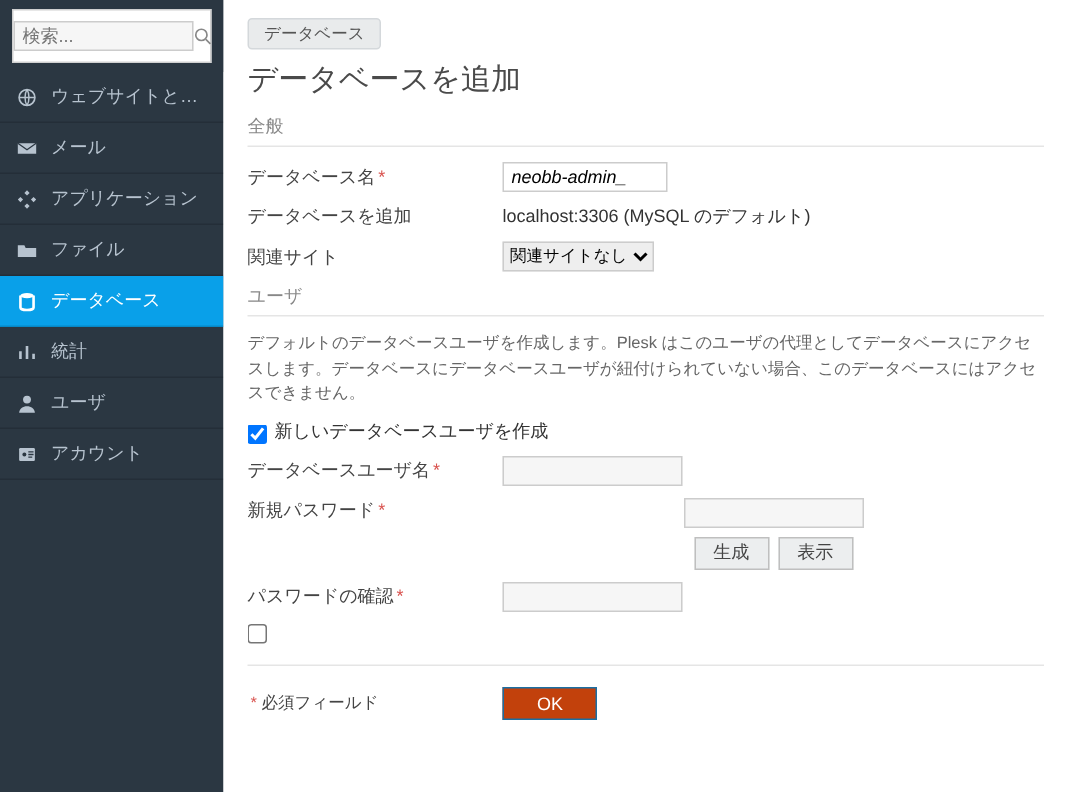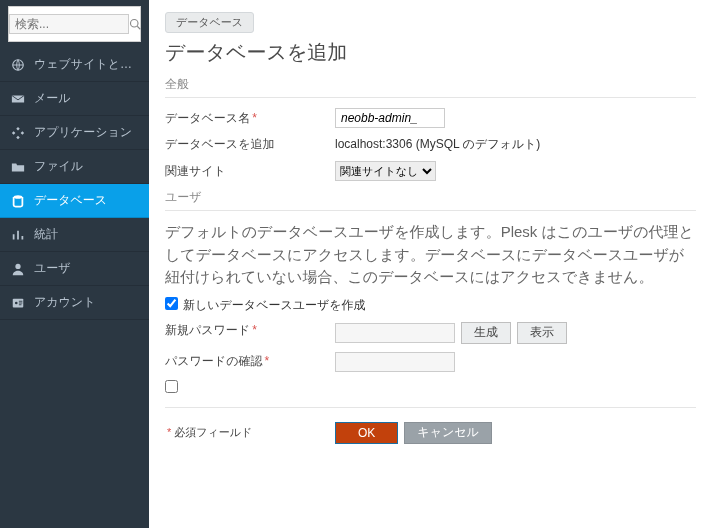--- a/index.html
+++ b/index.html
@@ -30,32 +30,32 @@
 
   .row { display: flex; align-items: center; margin-bottom: 8px; font-size: 12px; }
   .row .label { width: 170px; color: #444; }
   .row .field { flex: 1; display: flex; align-items: center; gap: 6px; }
   .req { color: #d9534f; margin-left: 2px; }
   input[type=text], input[type=password] { height: 20px; border: 1px solid #ccc; padding: 1px 5px; font-size: 12px; width: 120px; background: #f6f6f6; }
   input.wider { width: 110px; background: #fff; font-style: italic; }
   select { height: 20px; border: 1px solid #ccc; font-size: 11px; background: #eee; }
   .static-val { color: #333; }
 
-  .help { font-size: 15px; color: #666; line-height: 1.5; margin-bottom: 8px; }
-  .chk { display: flex; align-items: flex-start; gap: 5px; margin-bottom: 8px; font-size: 12px; }
+  .help { font-size: 11px; color: #666; line-height: 1.5; margin-bottom: 8px; }
+  .chk { display: flex; align-items: flex-end; gap: 5px; margin-bottom: 8px; font-size: 12px; }
   .chk input { width: 13px; height: 13px; }
 
   .btn { display: inline-flex; align-items: center; justify-content: center; height: 22px; padding: 0 12px; font-size: 12px; border: 1px solid #bfbfbf; background: #eceeef; color: #444; cursor: pointer; }
   .btn.primary { background: #c2410c; border-color: #1a6fa3; color: #fff; padding: 0 22px; }
   .btn.muted { background: #9aa2a8; border-color: #8a9197; color: #fff; }
 
   hr.sep { border: none; border-top: 1px solid #e5e5e5; margin: 14px 0; }
   .legend { font-size: 11px; color: #777; }
 
-  .field-col { flex-direction: row; align-items: flex-start; gap: 6px; }
+  .field-col { flex-direction: column; align-items: flex-start; gap: 6px; }
   .mini-btns { display: flex; gap: 6px; }
 </style>
 </head>
 <body>
 
 <div class="sidebar">
   <div class="search-wrap">
     <div class="search-box">
       <input type="text" placeholder="検索..." style="">
       <span class="mag">
@@ -175,20 +175,28 @@
 
   <div class="section-h">ユーザ</div>
 
   <div class="help">デフォルトのデータベースユーザを作成します。Plesk はこのユーザの代理としてデータベースにアクセスします。データベースにデータベースユーザが紐付けられていない場合、このデータベースにはアクセスできません。</div>
 
   <label class="chk">
     <input type="checkbox" checked="" style="">
     <span>新しいデータベースユーザを作成</span>
   </label>
 
+  <div class="row">
+    <div class="label">
+      <span>データベースユーザ名</span><span class="req">*</span>
+    </div>
+    <div class="field">
+      <input type="text" style="">
+    </div>
+  </div>
 
   <div class="row" style="align-items:flex-start;justify-content:center;">
     <div class="label">
       <span>新規パスワード</span><span class="req">*</span>
     </div>
     <div class="field field-col">
       <input type="password" style="">
       <div class="mini-btns">
         <button class="btn">生成</button>
         <button class="btn">表示</button>
@@ -210,17 +218,16 @@
   </label>
 
   <hr class="sep">
 
   <div class="row">
     <div class="label legend">
       <span class="req">*</span> <span>必須フィールド</span>
     </div>
     <div class="field">
       <button class="btn primary">OK</button>
-      <button class="btn muted">キャンセル</button>
     </div>
   </div>
 
 </div>
 
 </body></html>

